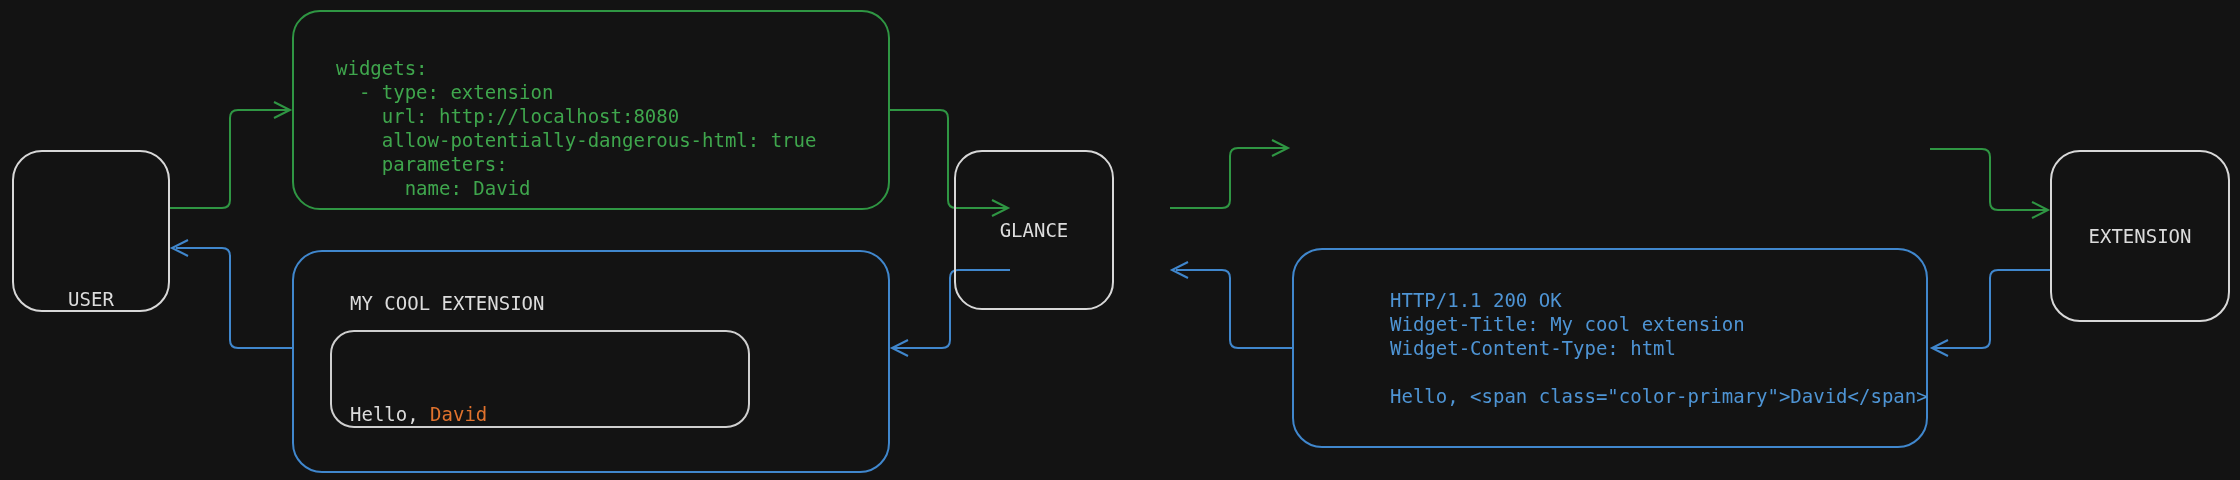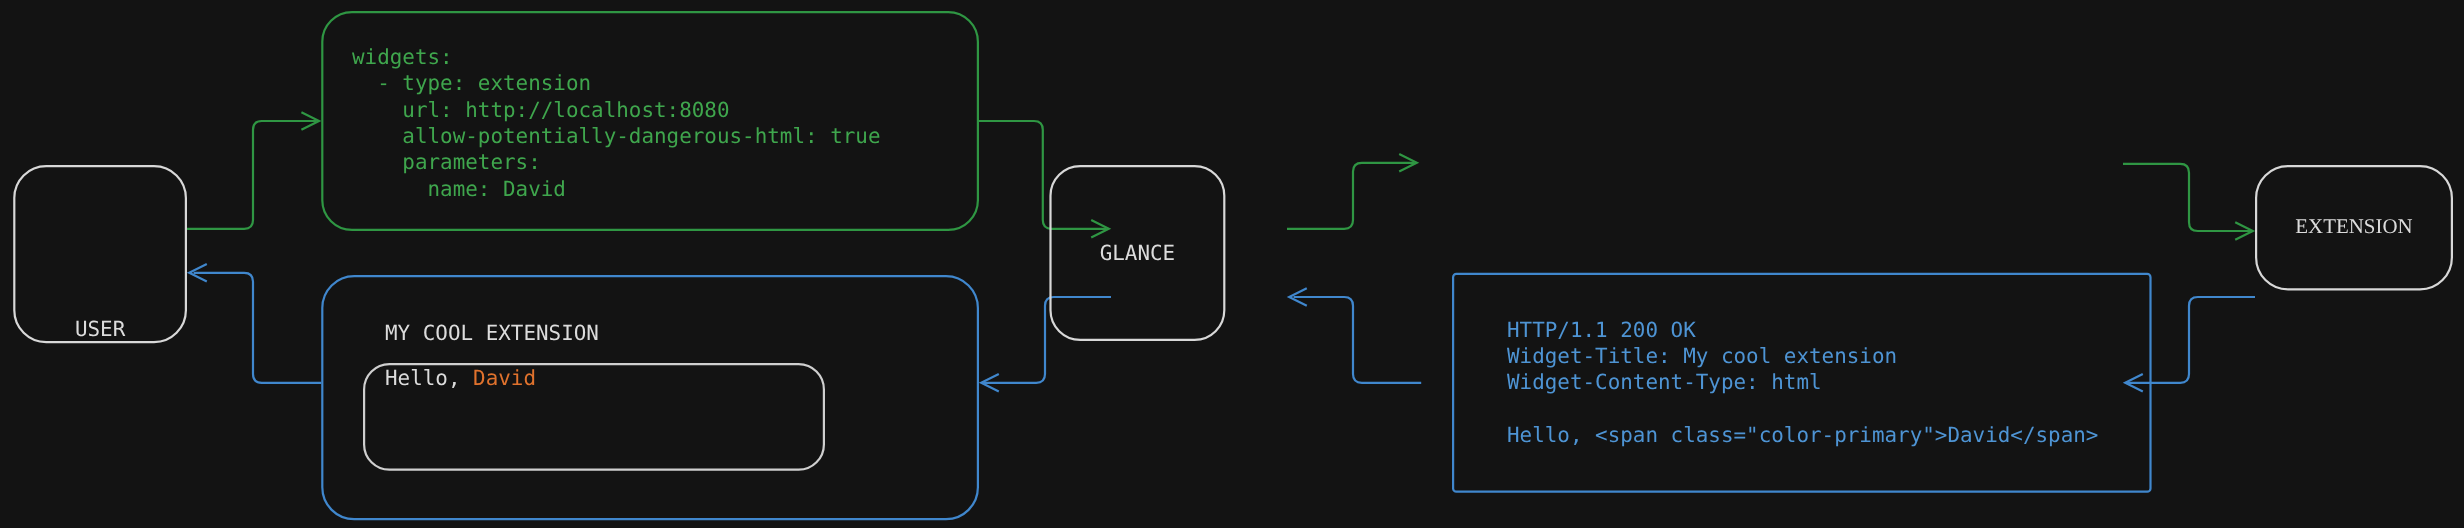--- a/index.html
+++ b/index.html
@@ -20,46 +20,46 @@
   
   .node{
     border:2px solid var(--node-border,#d8d8d8);
     border-radius:30px;
     color:var(--node-text,#dcdcdc);
     display:flex;align-items:center;justify-content:center;
     font-size:19px;
   }
   .node.user{left:12px;top:150px;width:158px;height:162px;align-items:flex-end;}
   .node.glance{left:954px;top:150px;width:160px;height:160px;border-radius:28px;}
-  .node.extension{left:2050px;top:150px;width:180px;height:114px;font-family:Liberation Serif, serif;}
+  .node.extension{left:2050px;top:150px;width:180px;height:172px;}
 
   
   .codebox{border-radius:28px;font-size:19px;line-height:24px;}
   .codebox.green{border:2px solid var(--green-line,#2f9643);color:var(--green-text,#3fa64d);}
-  .codebox.blue{border:2px solid var(--blue-line,#4087cd);color:var(--blue-text,#4e94d4);}
+  .codebox.blue{border:2px solid var(--blue-line,#4087cd);color:var(--blue-text,#4e94d4);padding-left:48px;}
 
   .config-box{left:292px;top:10px;width:598px;height:200px;}
-  .config-box pre{margin:0;padding:28px 18px 0 26px;font:inherit;color:inherit;}
+  .config-box pre{margin:16px;padding:28px 18px 0 26px;font:inherit;color:inherit;}
 
   .request-box{left:1290px;top:92px;width:640px;height:118px;display:flex;align-items:center;}
   .request-box .line{padding-left:50px;white-space:pre;}
 
-  .response-box{left:1292px;top:248px;width:636px;height:200px;border-radius:4px;margin-left:28px;}
+  .response-box{left:1292px;top:248px;width:636px;height:200px;border-radius:30px;}
   .response-box pre{margin:0;padding:38px 18px 0 48px;font:inherit;color:inherit;}
 
   
   .widget-box{left:292px;top:250px;width:598px;height:223px;border-radius:30px;}
   .widget-title{
     position:absolute;left:56px;top:39px;
     color:var(--node-text,#dcdcdc);font-size:19px;line-height:24px;white-space:pre;
   }
   .widget-inner{
     position:absolute;left:36px;top:78px;width:420px;height:98px;
     box-sizing:border-box;border:2px solid var(--inner-border,#cfcfcf);border-radius:24px;
-    display:flex;align-items:flex-start;
+    display:flex;align-items:flex-end;
     font-size:19px;color:var(--node-text,#dcdcdc);
   }
   .widget-inner .greeting{padding-left:18px;white-space:pre;}
   .orange{color:var(--orange-text,#e0722d);}
 </style>
 </head>
 <body>
 
 <div class="canvas">
 

